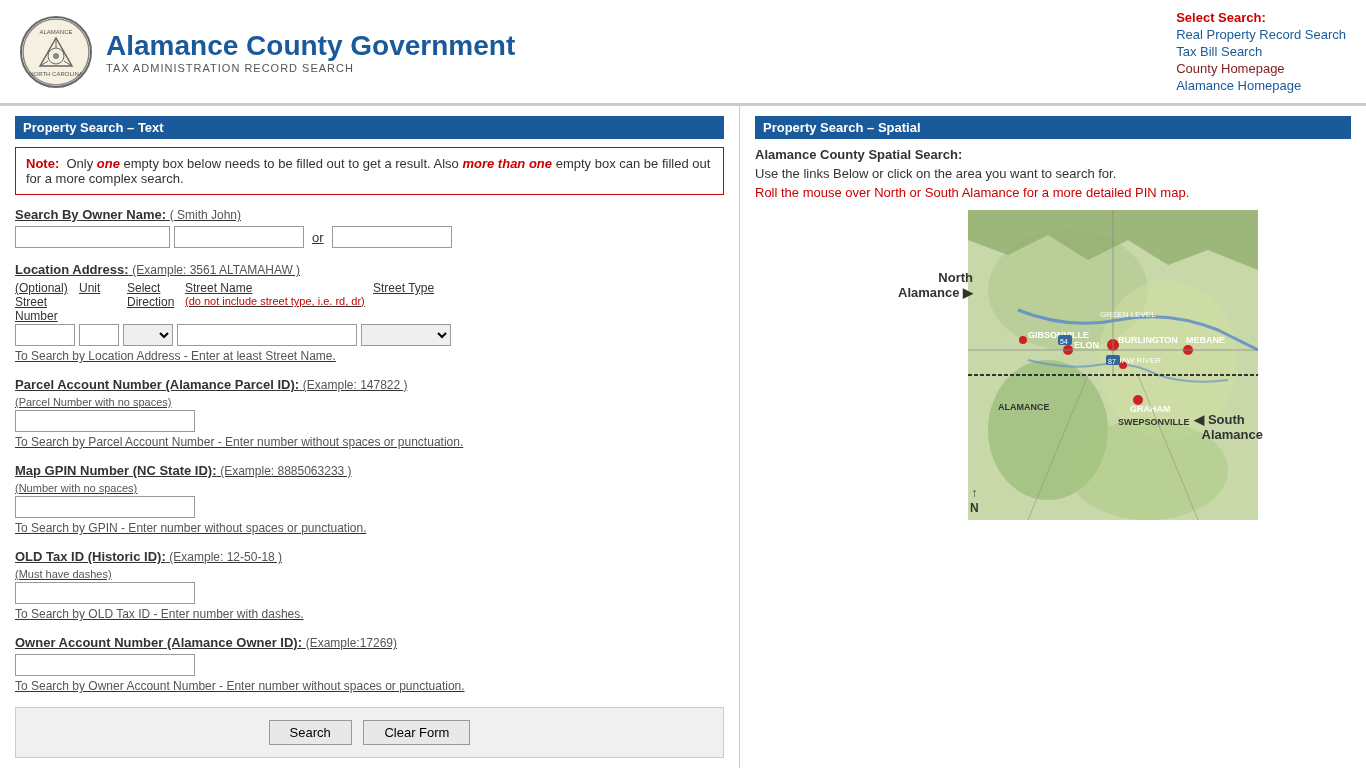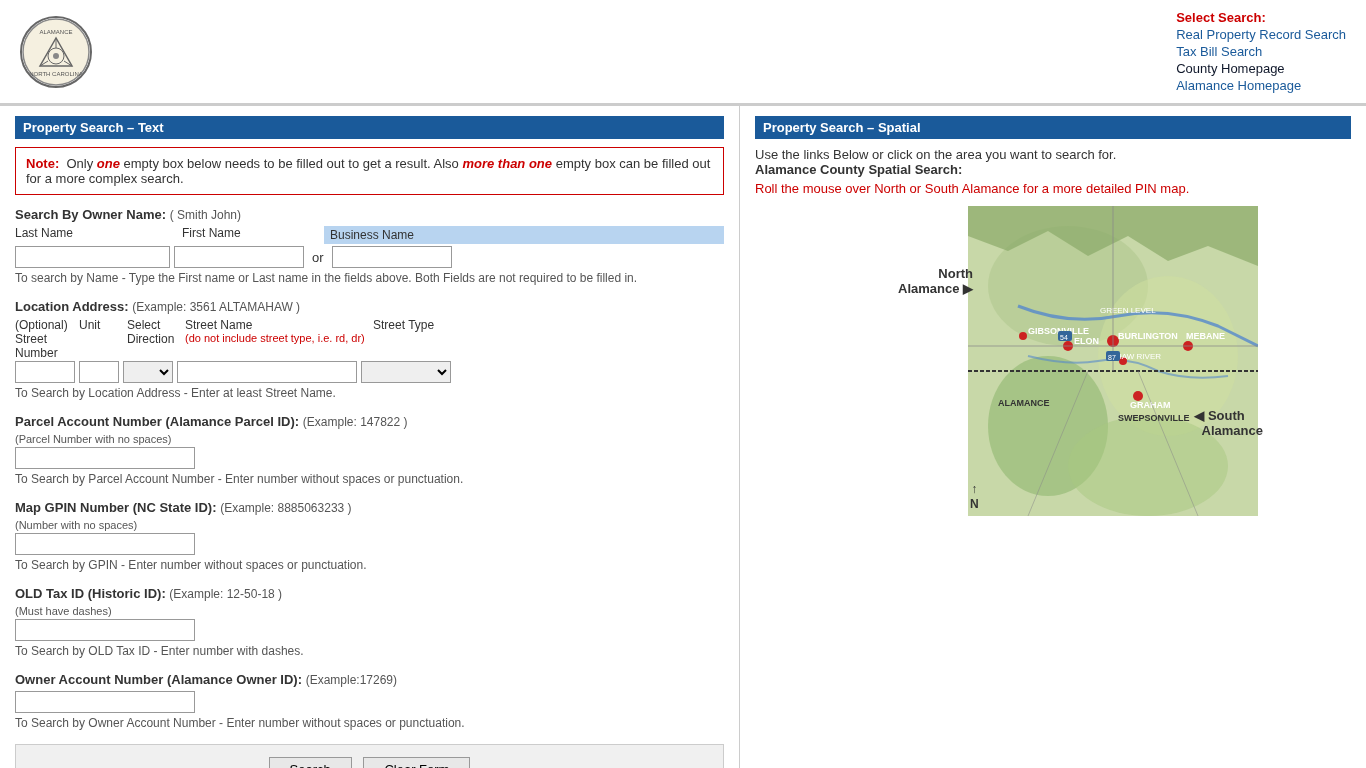--- a/index.html
+++ b/index.html
@@ -88,21 +88,21 @@
       border: 1px solid #cc0000;
       padding: 8px 10px;
       margin-bottom: 12px;
       font-size: 13px;
       color: #333;
     }
     .note-box .note-label { color: #cc0000; font-weight: bold; }
     .note-box .bold-red { color: #cc0000; font-weight: bold; font-style: italic; }
 
     
-    .form-section { margin-bottom: 14px; }
+    .form-section { margin-bottom: 14px; text-decoration: underline; }
     .form-section-title {
       font-weight: bold;
       font-size: 13px;
       margin-bottom: 4px;
     }
     .form-section-title .example {
       font-weight: normal;
       font-size: 12px;
       color: #555;
     }
@@ -238,26 +238,30 @@
 
         <circle cx="34" cy="38" r="8" fill="none" stroke="#666" stroke-width="1"></circle>
 
         <circle cx="34" cy="38" r="3" fill="#888"></circle>
 
         <line x1="34" y1="20" x2="34" y2="30" stroke="#666" stroke-width="1"></line>
         <line x1="18" y1="48" x2="26" y2="43" stroke="#666" stroke-width="1"></line>
         <line x1="50" y1="48" x2="42" y2="43" stroke="#666" stroke-width="1"></line>
       </svg>
     </div>
+    <div id="header-title">
+      <h1>Alamance County Government</h1>
+      <p>TAX ADMINISTRATION RECORD SEARCH</p>
+    </div>
   </div>
   <div id="header-nav">
     <div class="select-search">Select Search:</div>
     <a href="#">Real Property Record Search</a>
     <a href="#">Tax Bill Search</a>
-    <a href="#" style="color:#0f172a;">County Homepage</a>
+    <a href="#" style="color:#7f1d1d;">County Homepage</a>
     <a href="#">Alamance Homepage</a>
   </div>
 </div>
 
 <hr>
 
 <div id="main-content">
 
   <div id="left-panel">
     <div class="section-header">Property Search – Text</div>
@@ -268,34 +272,26 @@
       empty box below needs to be filled out to get a result. Also
       <span class="bold-red">more than one</span>
       empty box can be filled out for a more complex search.
     </div>
 
     <div class="form-section">
       <div class="form-section-title">
         <span>Search By Owner Name:</span>
         <span class="example">( Smith John)</span>
       </div>
-      <div class="name-fields-header">
-        <div class="col-last col-label">Last Name</div>
-        <div style="width:8px"></div>
-        <div class="col-first col-label">First Name</div>
-        <div style="width:8px"></div>
-        <div class="col-biz">Business Name</div>
-      </div>
       <div class="name-fields-inputs">
         <input type="text" class="inp-last" style="">
         <input type="text" class="inp-first" style="">
         <span class="or-text">or</span>
         <input type="text" class="inp-biz" style="">
       </div>
-      <div class="form-hint">To search by Name - Type the First name or Last name in the fields above. Both Fields are not required to be filled in.</div>
     </div>
 
     <div class="form-section">
       <div class="form-section-title">
         <span>Location Address:</span>
         <span class="example">(Example: 3561 ALTAMAHAW )</span>
       </div>
       <div class="loc-labels">
         <div style="width:60px;">
           <div>(Optional)</div>
@@ -368,22 +364,22 @@
 
     <div class="buttons-area">
       <button>Search</button>
       <button>Clear Form</button>
     </div>
   </div>
 
   <div id="right-panel">
     <div class="section-header">Property Search – Spatial</div>
     <div id="spatial-text">
+      <div style="font-weight:bold; margin-bottom:4px;">Alamance County Spatial Search:</div>
       <div>Use the links Below or click on the area you want to search for.</div>
-      <div style="font-weight:bold; margin-bottom:4px;">Alamance County Spatial Search:</div>
       <div class="roll-text" style="color:#cc0000; margin-top:4px;">Roll the mouse over North or South Alamance for a more detailed PIN map.</div>
     </div>
 
     <div id="map-container" style="position:relative; width:310px; margin-top:10px;">
 
       <div style="position:absolute; left:0; top:60px; font-size:13px; font-weight:bold; text-align:right; z-index:2;">
         North<br>Alamance ▶
       </div>
 
       <svg width="290" height="310" viewBox="0 0 290 310" style="display:block; margin-left:70px;">

